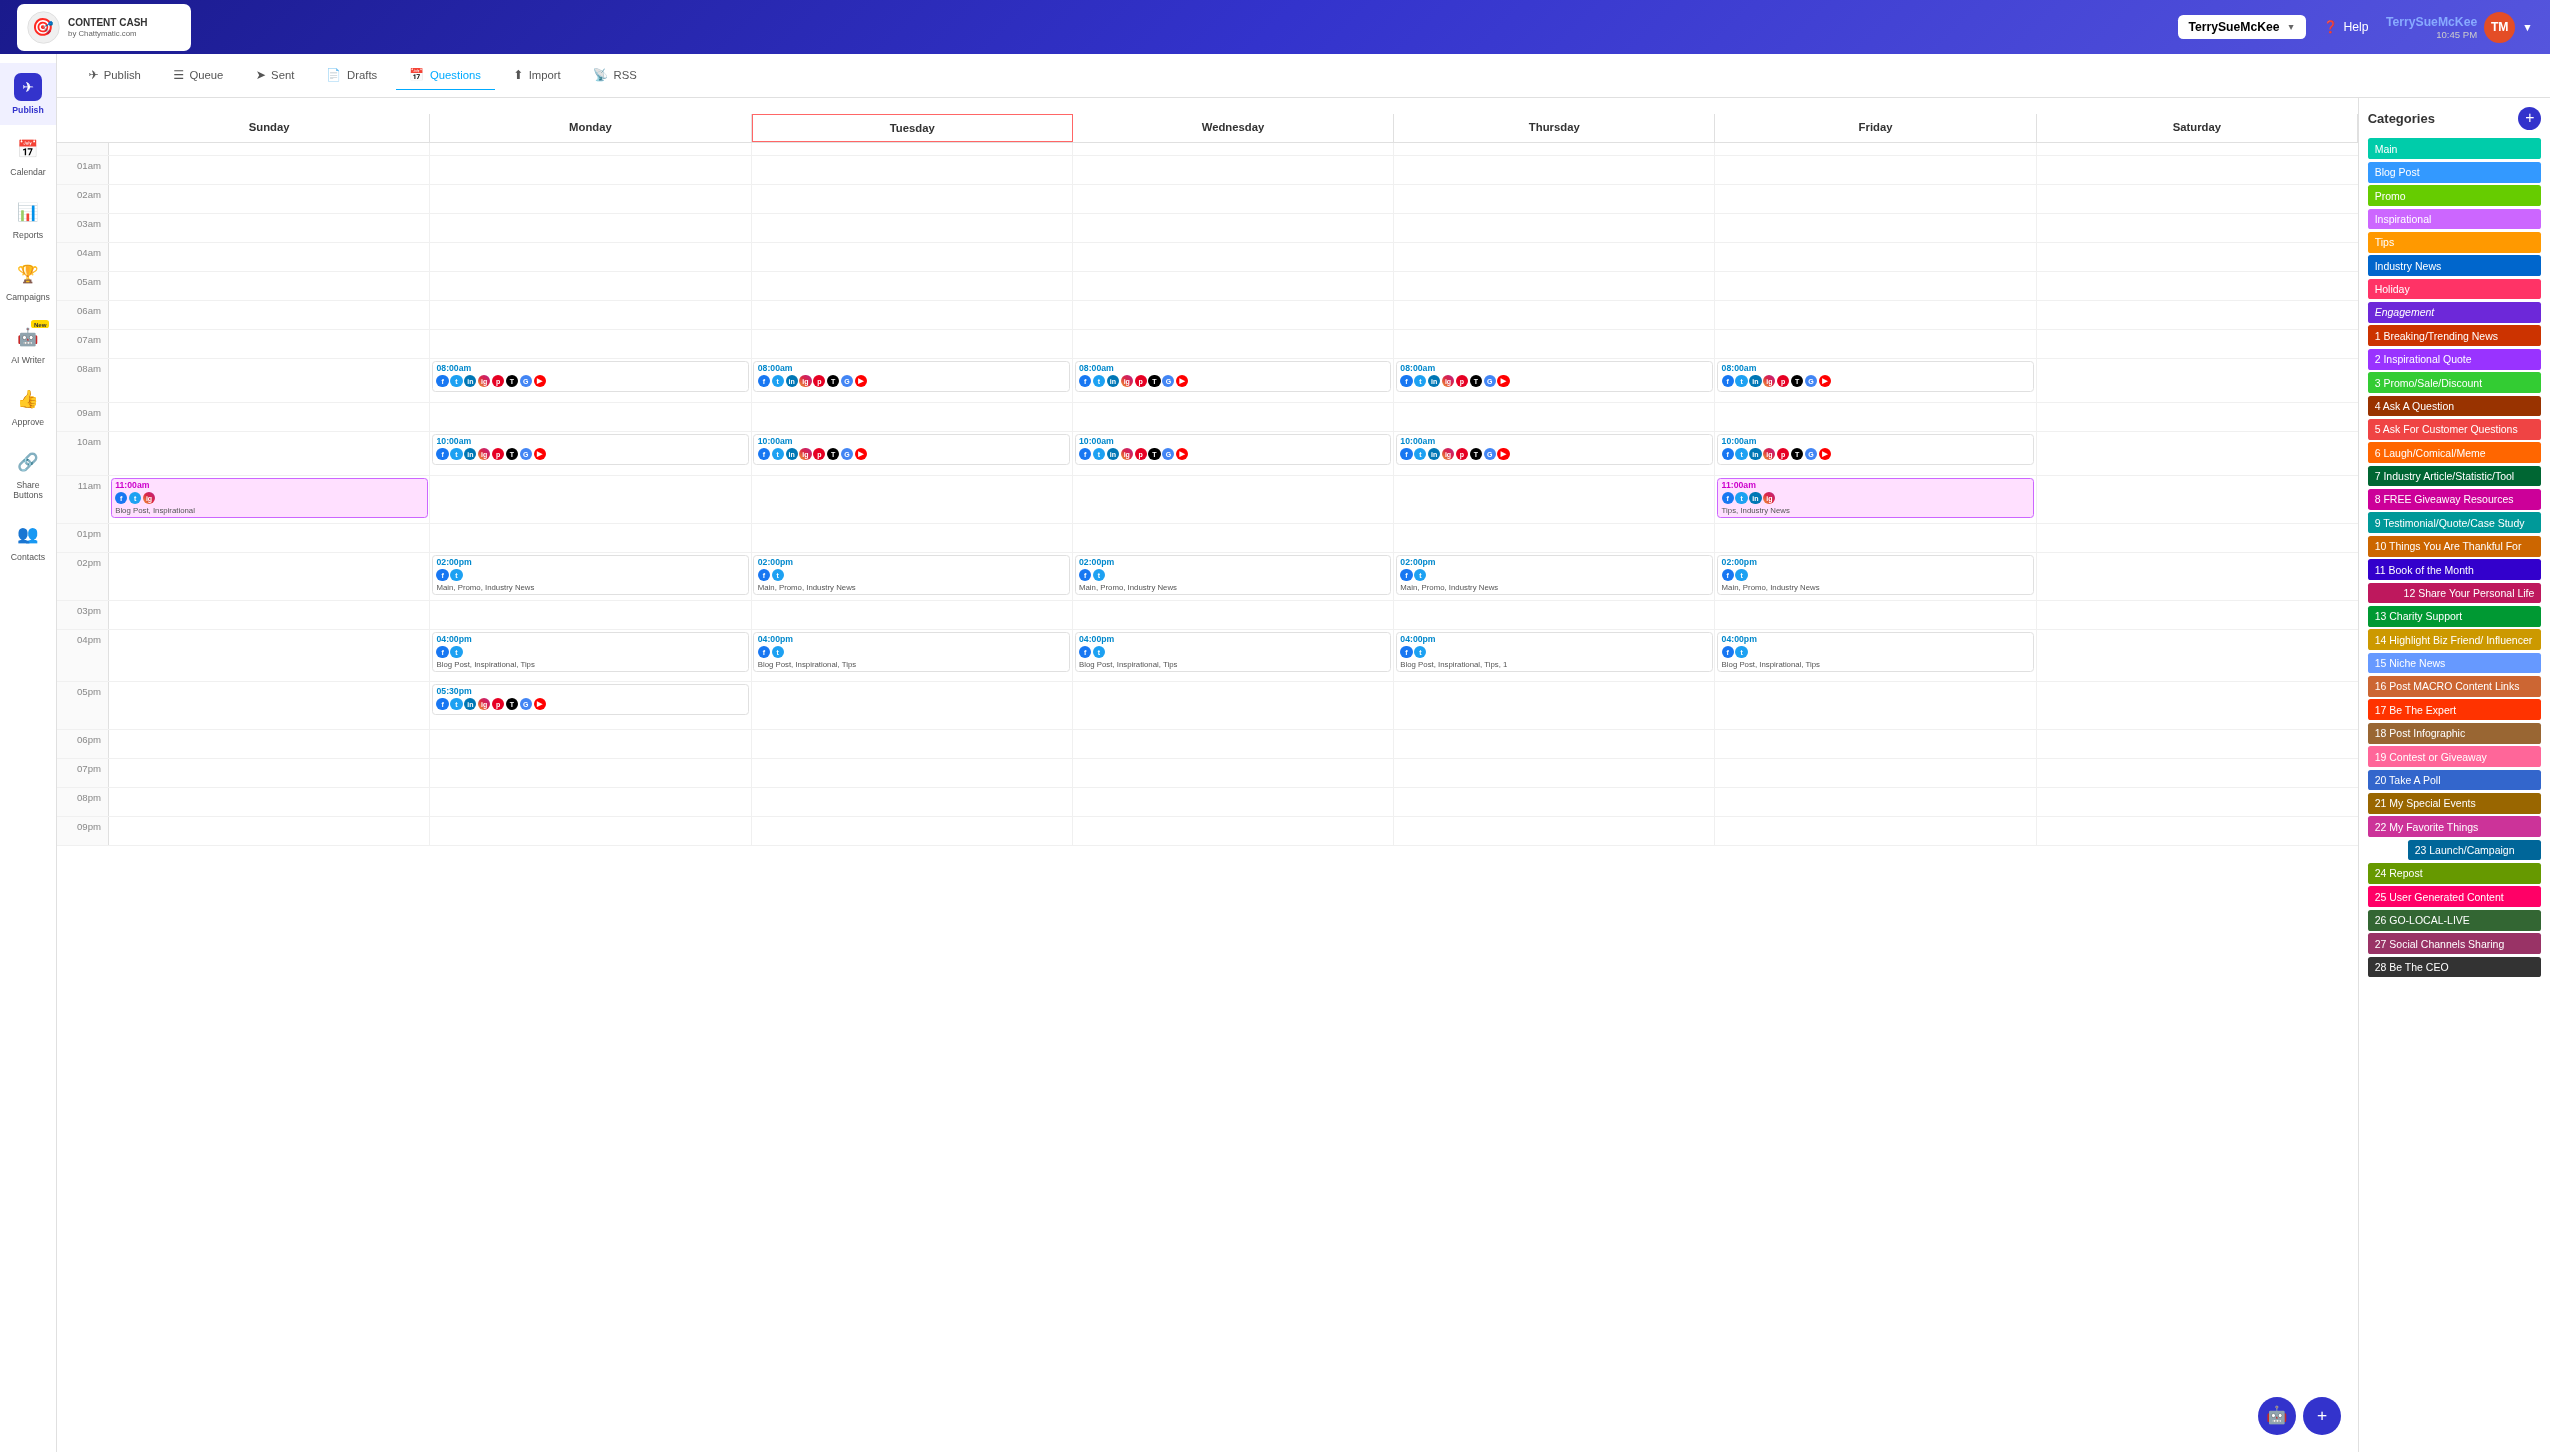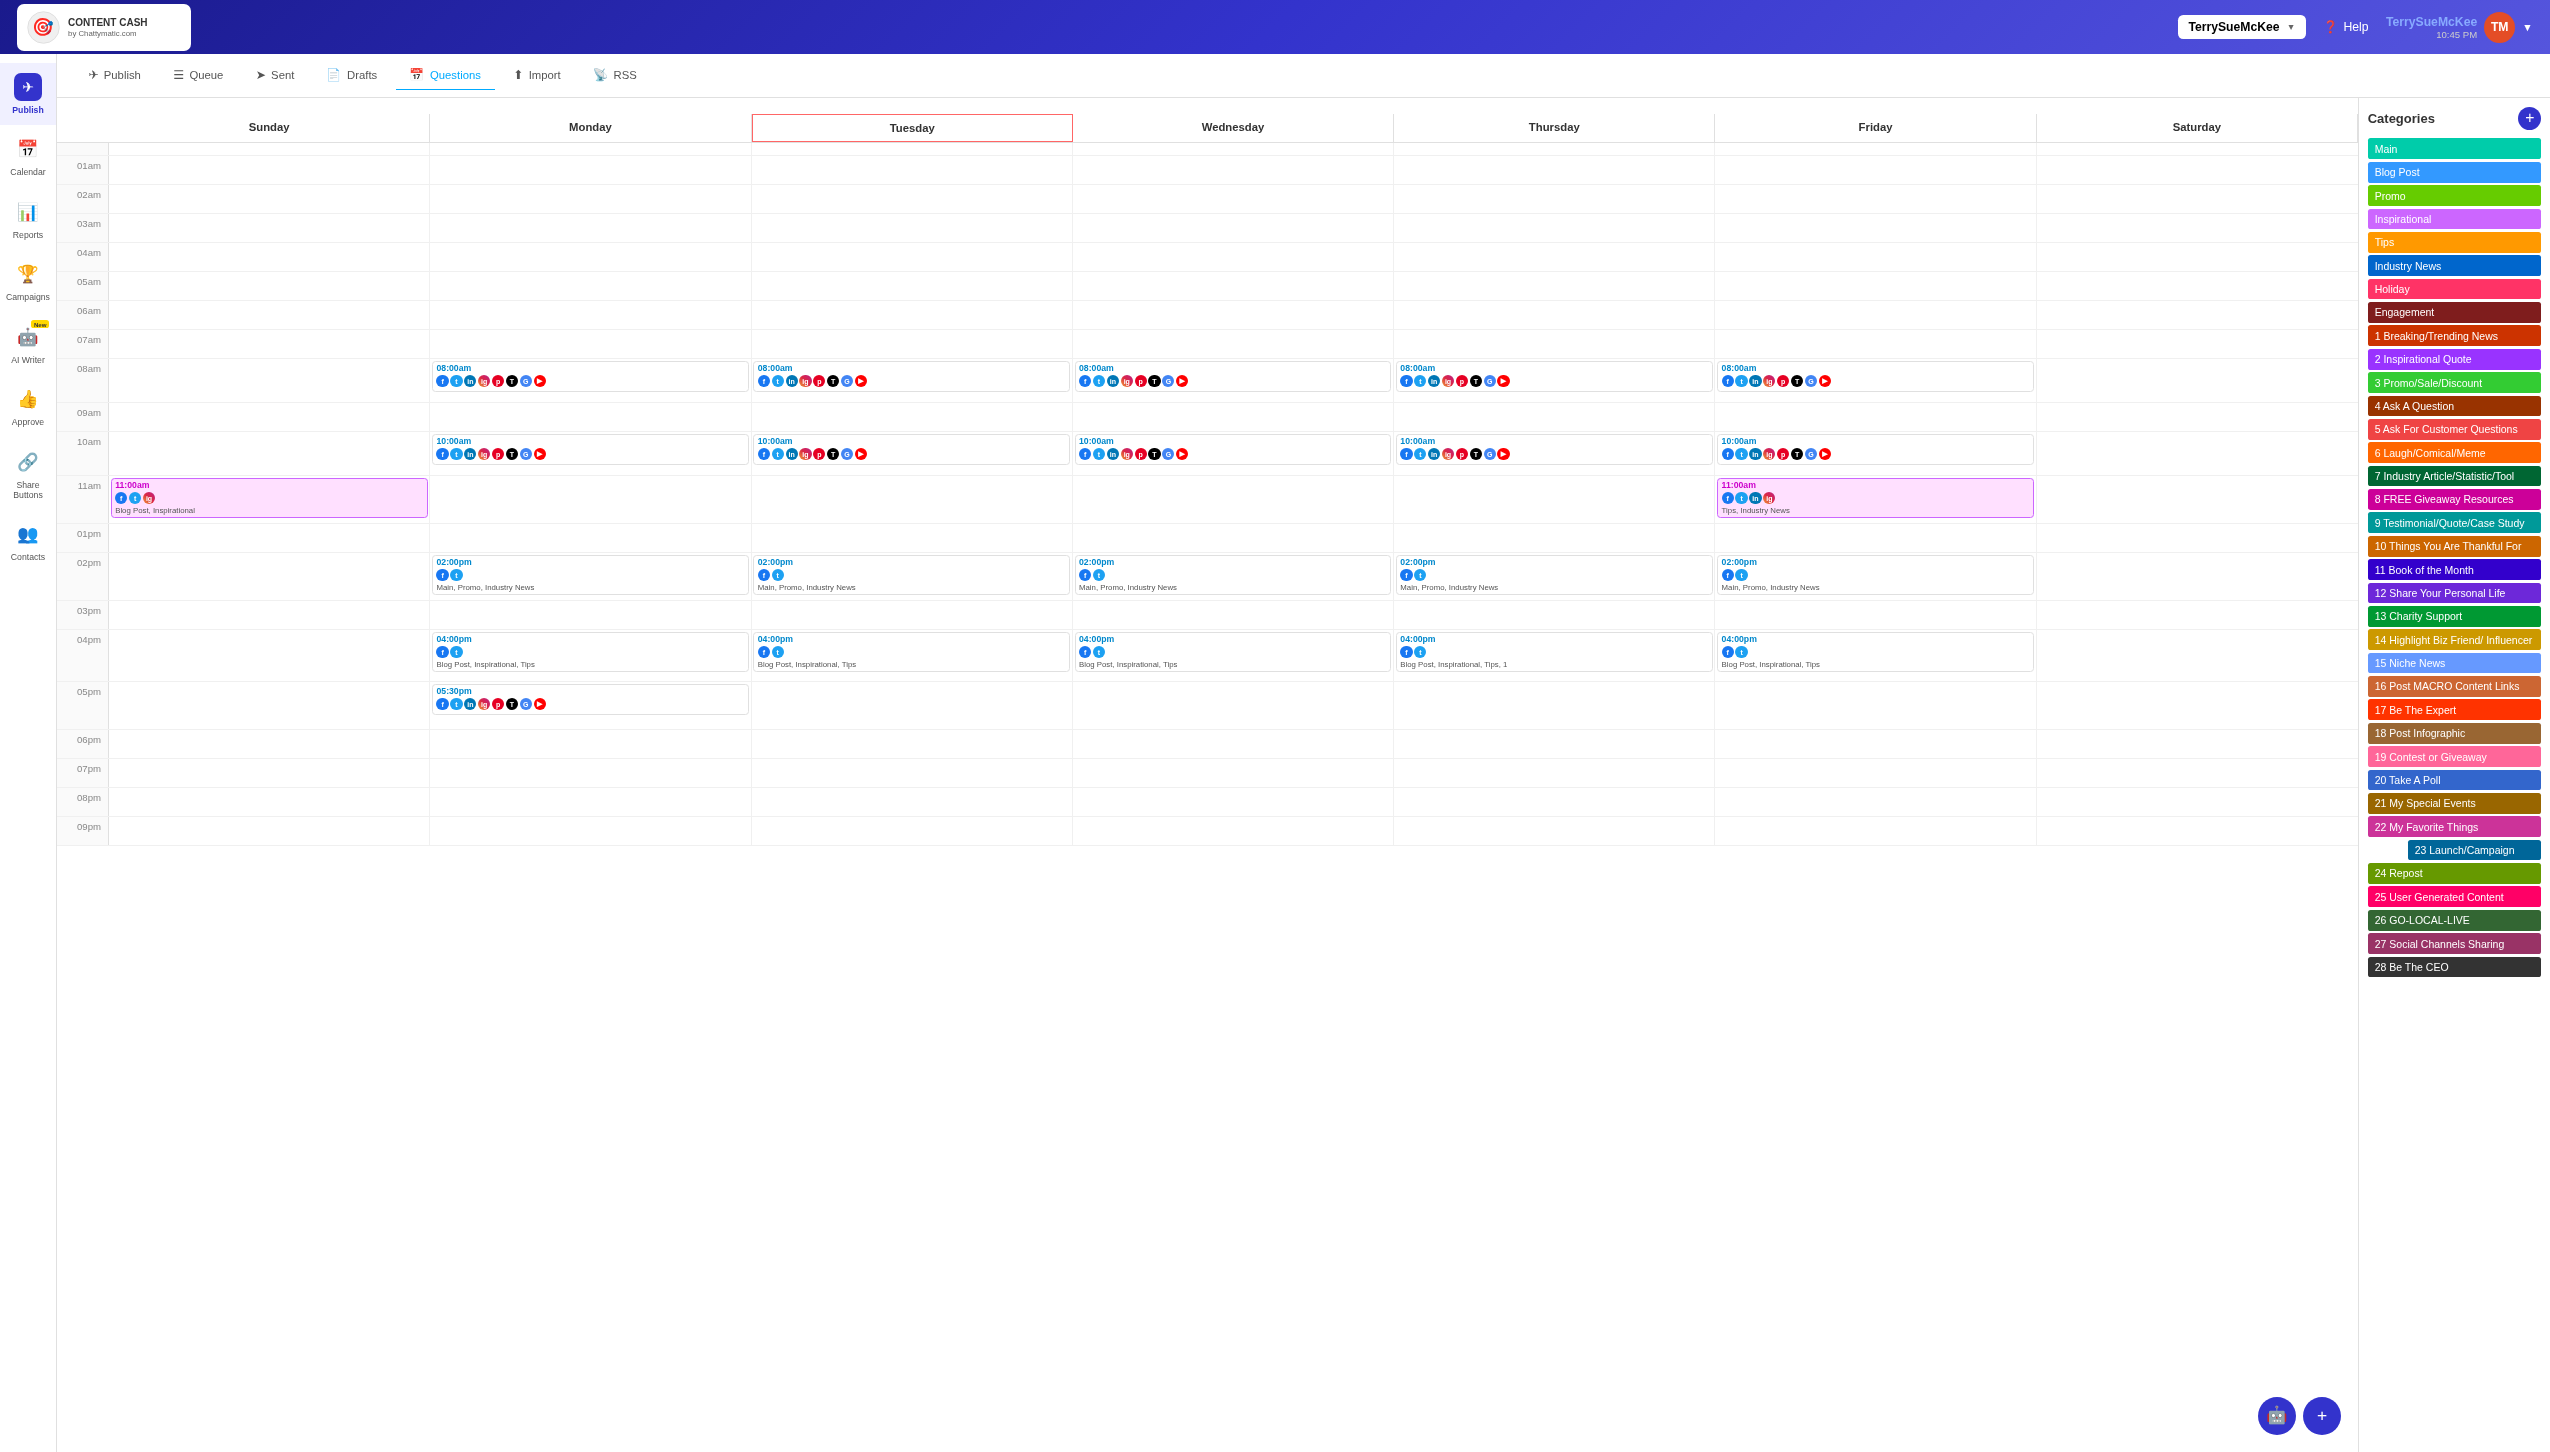--- a/index.html
+++ b/index.html
@@ -237,33 +237,33 @@
       font-weight: 500;
       cursor: pointer;
     }
     .cat-main { background: #00ccaa; }
     .cat-blogpost { background: #3399ff; }
     .cat-promo { background: #66cc00; }
     .cat-inspirational { background: #cc66ff; }
     .cat-tips { background: #ff9900; }
     .cat-industry { background: #0066cc; }
     .cat-holiday { background: #ff3366; }
-    .cat-engagement { background: #7f1d1d; }
+    .cat-engagement { background: #6d28d9; font-style: italic; }
     .cat-breaking { background: #cc3300; }
     .cat-insp-quote { background: #9933ff; }
     .cat-promo-sale { background: #33cc33; }
     .cat-ask-question { background: #993300; }
     .cat-ask-customer { background: #ef4444; }
     .cat-laugh { background: #ff6600; }
     .cat-industry-article { background: #006633; }
     .cat-giveaway { background: #cc0099; }
     .cat-testimonial { background: #009999; }
     .cat-thankful { background: #cc6600; }
     .cat-book { background: #3300cc; }
-    .cat-share-personal { background: #6d28d9; }
+    .cat-share-personal { background: #be185d; text-align: right; }
     .cat-charity { background: #009933; }
     .cat-highlight { background: #cc9900; }
     .cat-niche { background: #6699ff; }
     .cat-macro { background: #cc6633; }
     .cat-be-expert { background: #ff3300; }
     .cat-post-info { background: #996633; }
     .cat-contest { background: #ff6699; }
     .cat-take-poll { background: #3366cc; }
     .cat-special { background: #996600; }
     .cat-favorite { background: #cc3399; }

